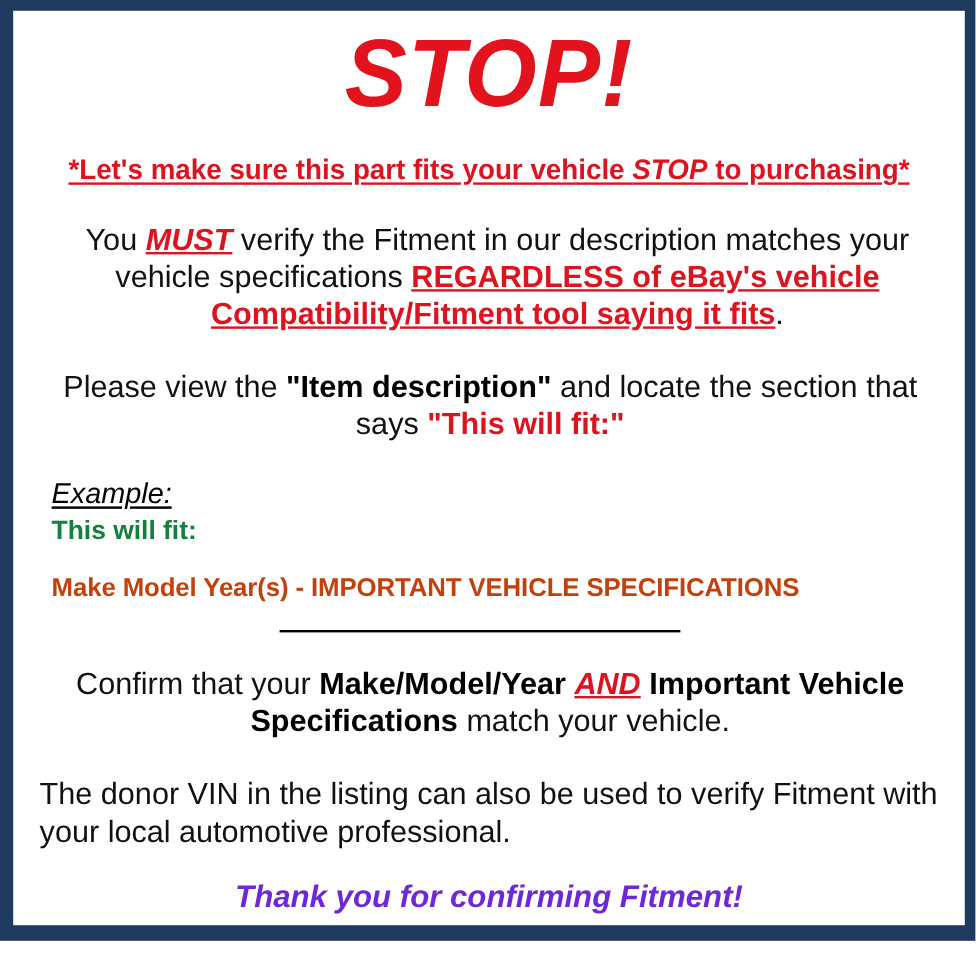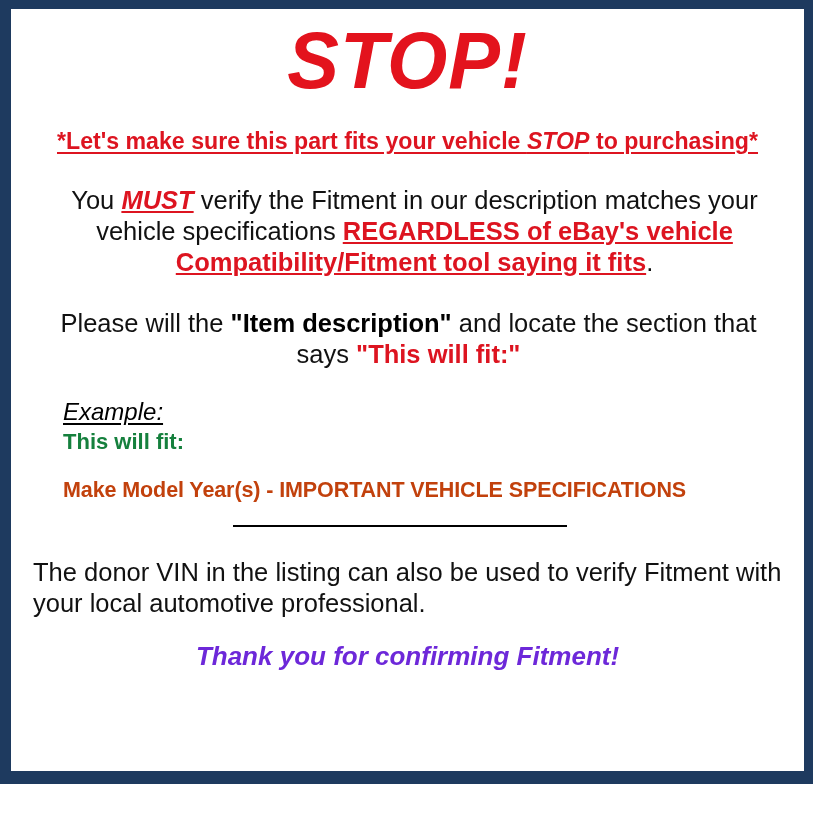--- a/index.html
+++ b/index.html
@@ -95,21 +95,21 @@
     color: #111111;
     padding-left: 20px;
     padding-right: 18px;
   }
   .bold-black { font-weight: bold; color: #000000; }
   .red-bold { color: #dd1420; font-weight: bold; }
 
   
   #example-block {
     padding-top: 28px;
-    padding-left: 52px;
+    padding-left: 32px;
   }
   #example-label {
     font-size: 24px;
     font-style: italic;
     color: #000000;
     text-decoration: underline;
     text-underline-offset: 3px;
     margin: 0;
     display: inline-block;
   }
@@ -185,34 +185,37 @@
 
     <p id="subtitle">
       <span class="u">*Let's make sure this part fits your vehicle </span><span class="u it">STOP</span><span class="u"> to purchasing*</span>
     </p>
 
     <p id="must-para">
       <span>You </span><span class="em-red-ul">MUST</span><span> verify the Fitment in our description matches your vehicle specifications </span><span class="red-bold-ul">REGARDLESS of eBay's vehicle Compatibility/Fitment tool saying it fits</span><span>.</span>
     </p>
 
     <p id="desc-para">
-      <span>Please will the </span><span class="bold-black">"Item description"</span><span> and locate the section that says </span><span class="red-bold">"This will fit:"</span>
+      <span>Please view the </span><span class="bold-black">"Item description"</span><span> and locate the section that says </span><span class="red-bold">"This will fit:"</span>
     </p>
 
     <div id="example-block">
       <div>
         <span id="example-label">Example:</span>
       </div>
       <p id="example-fit">This will fit:</p>
       <p id="example-spec">Make Model Year(s) - IMPORTANT VEHICLE SPECIFICATIONS</p>
     </div>
 
     <div id="divider-wrap">
       <div id="divider"></div>
     </div>
 
+    <p id="confirm-para">
+      <span>Confirm that your </span><span class="bold-black">Make/Model/Year</span><span> </span><span class="em-red-ul">AND</span><span> </span><span class="bold-black">Important Vehicle Specifications</span><span> match your vehicle.</span>
+    </p>
 
     <p id="vin-para">The donor VIN in the listing can also be used to verify Fitment with your local automotive professional.</p>
 
     <p id="thanks">Thank you for confirming Fitment!</p>
 
   </div>
 </div>
 
 </body></html>

